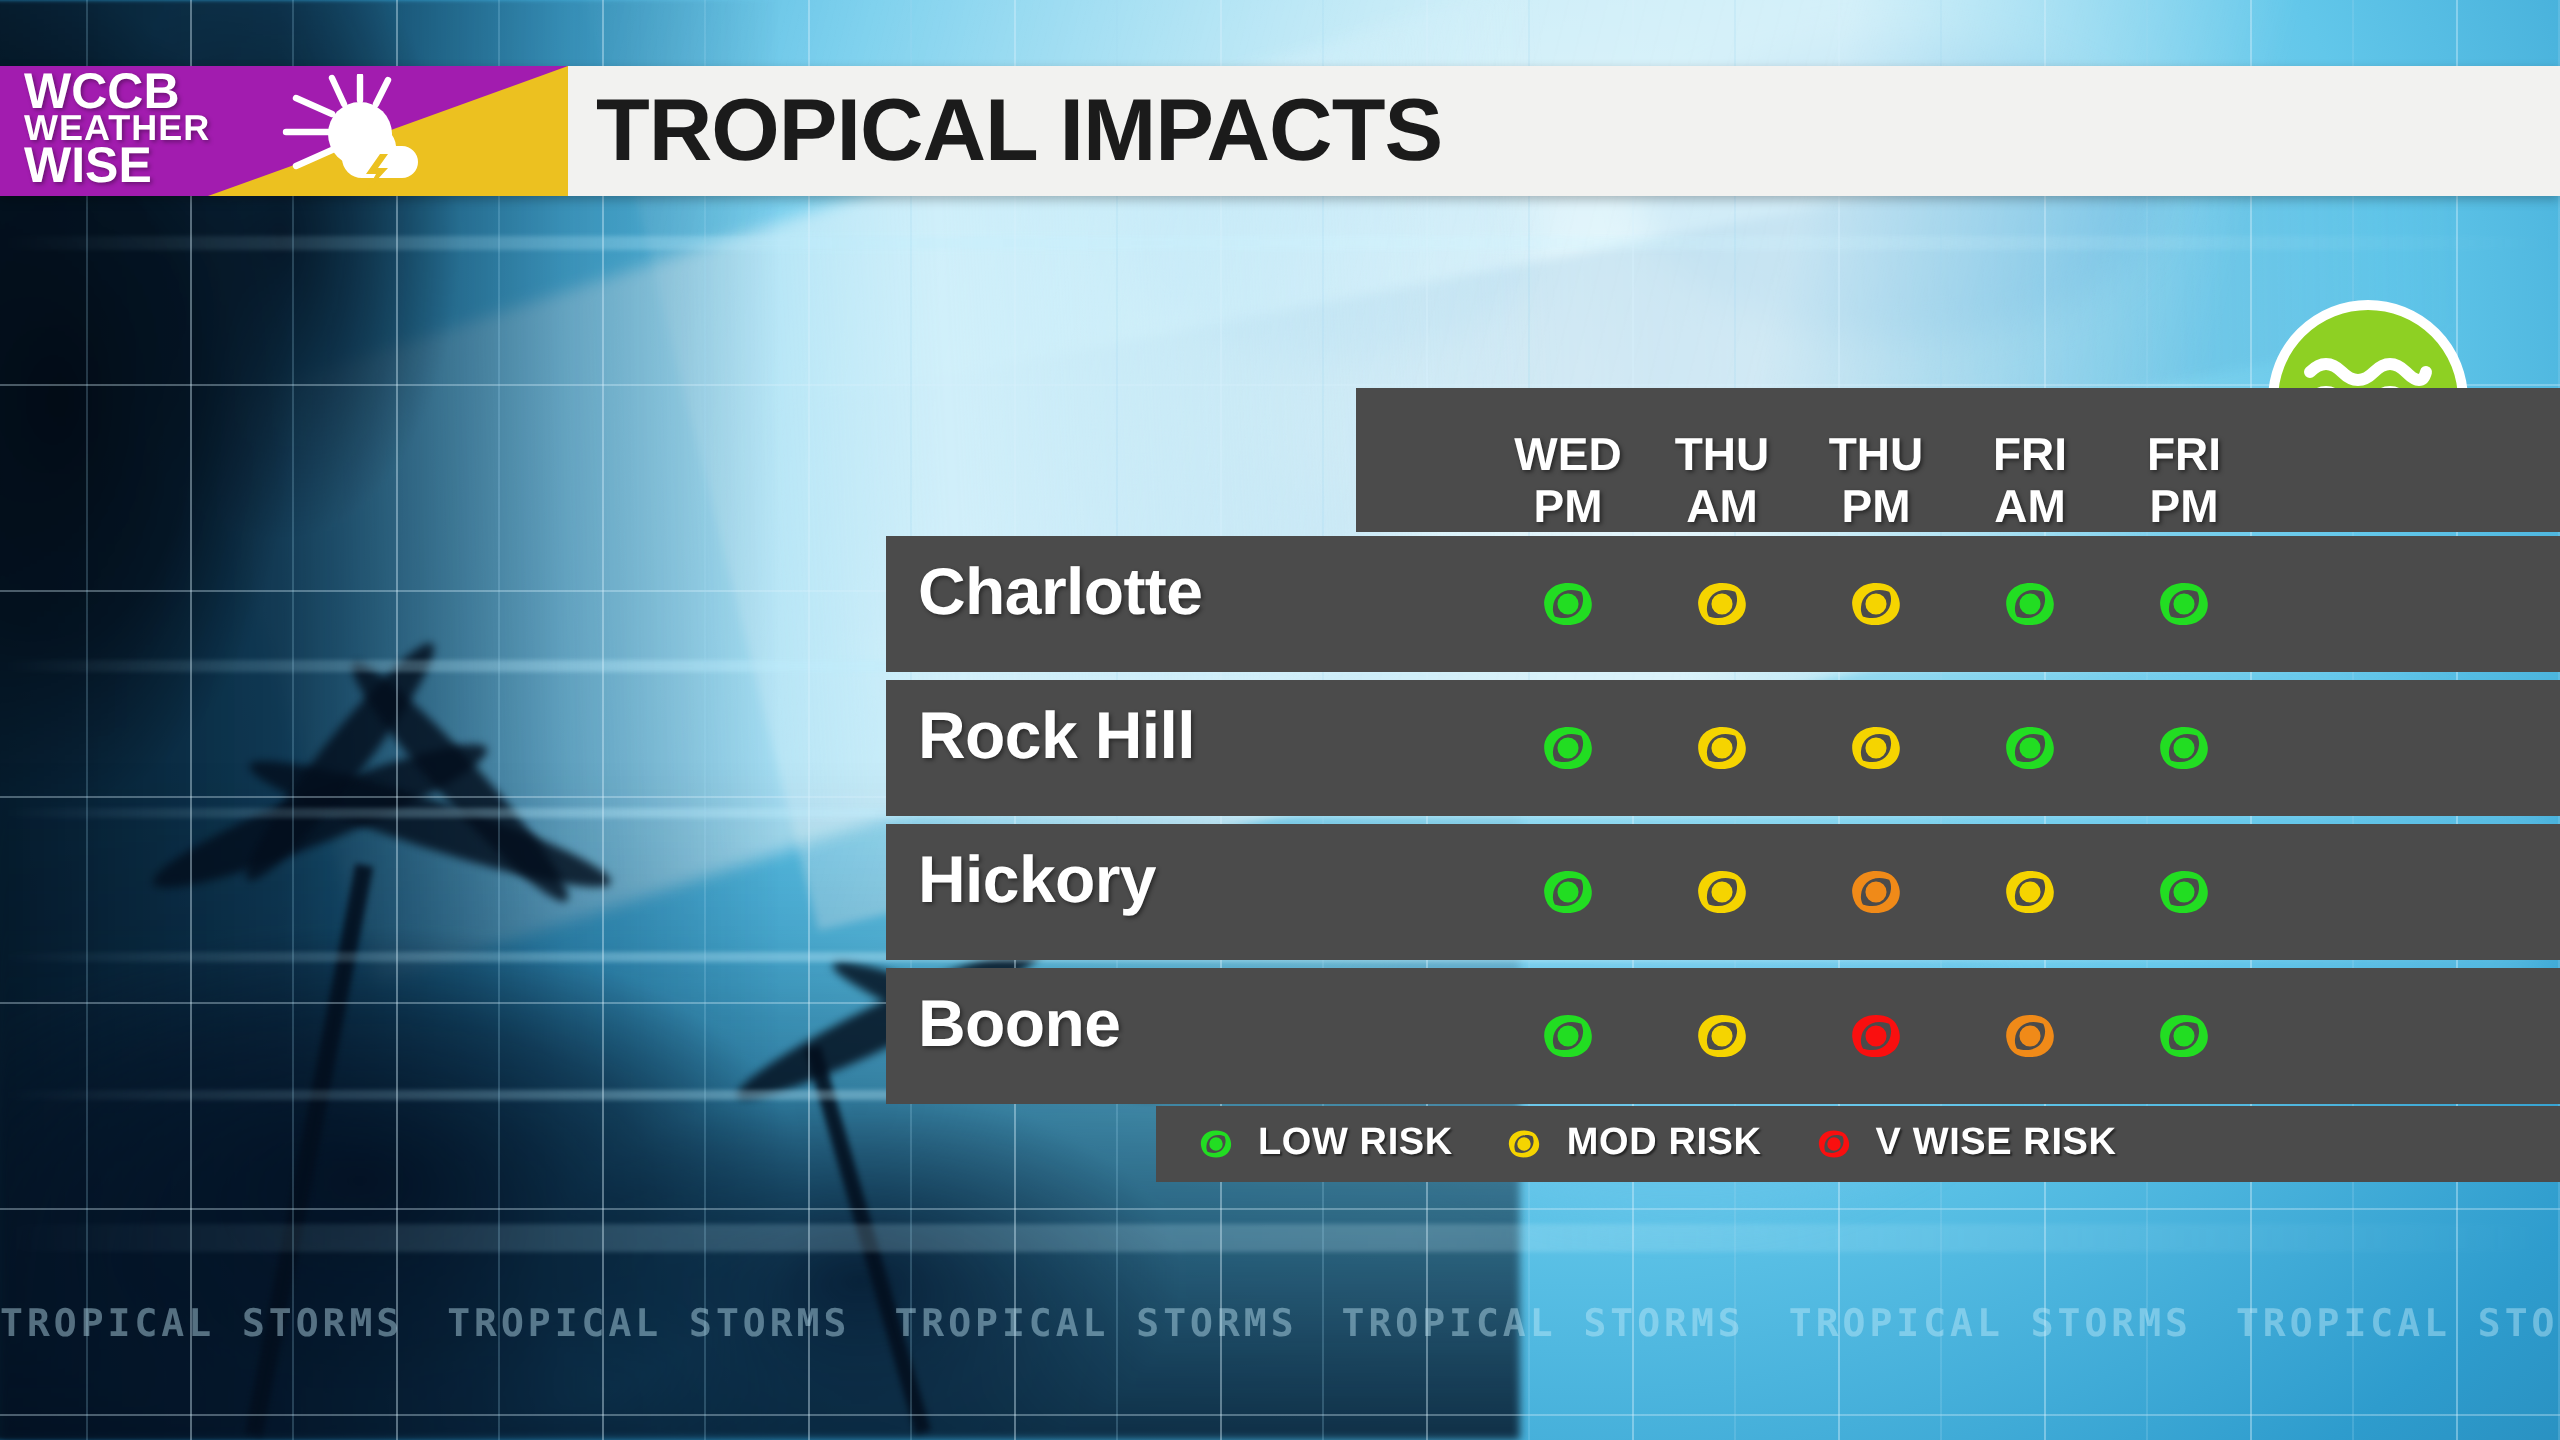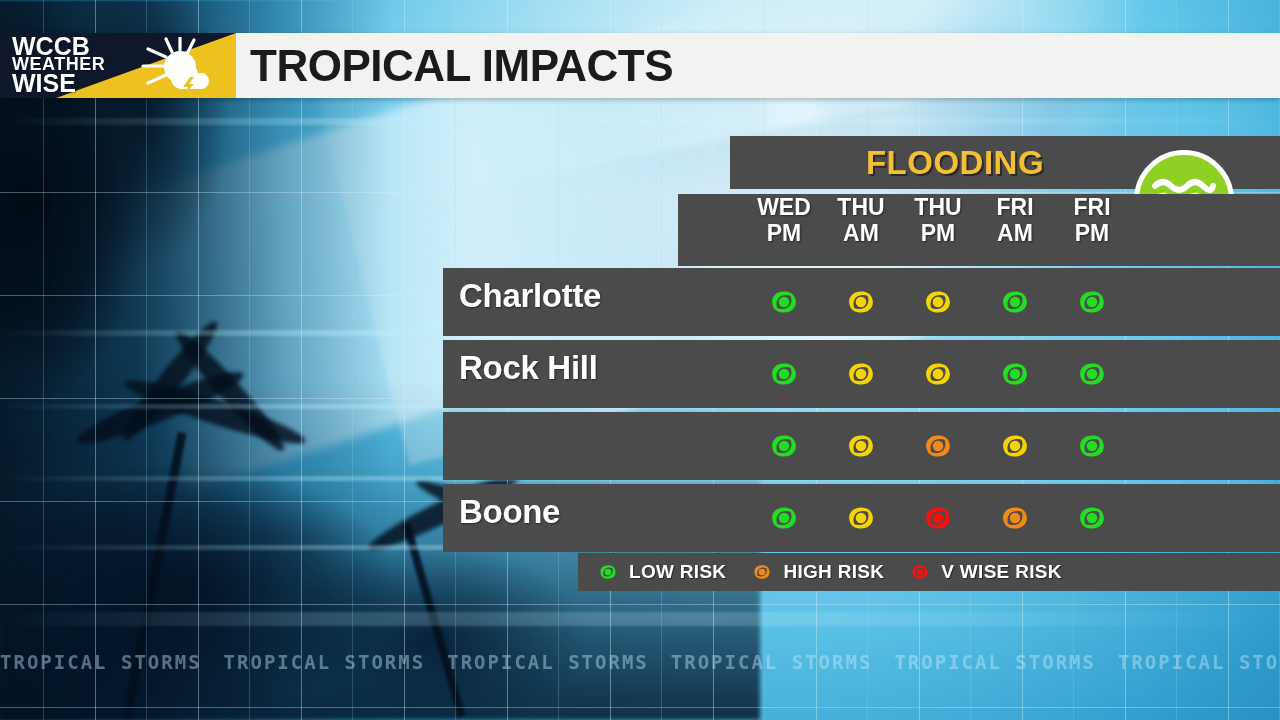--- a/index.html
+++ b/index.html
@@ -93,22 +93,22 @@
   .wm span{ padding-right:22px; }
 
   
   #titlebar{
     position:absolute; left:0; top:33px; width:1280px; height:65px;
     background:#f2f2f0;
     display:flex; align-items:stretch;
     box-shadow:0 2px 5px rgba(0,0,0,0.25);
   }
   .logo{
-    position:relative; width:236px; height:65px; overflow:hidden;
-    background:#0f172a;
+    position:relative; width:284px; height:65px; overflow:hidden;
+    background:#a21caf;
   }
   .logo-yellow{
     position:absolute; right:0; top:0; width:180px; height:65px;
     background:#ecc120;
     clip-path:polygon(100% 0, 100% 100%, 0 100%);
   }
   .logo-text{
     position:absolute; left:12px; top:3px; width:125px; height:59px;
     color:#ffffff; font-weight:900; font-style:normal;
     text-shadow:1px 1px 2px rgba(0,0,0,0.35);
@@ -135,21 +135,21 @@
     position:absolute; left:0; right:100px; top:0; bottom:0;
     display:flex; align-items:center; justify-content:center;
     font-size:33px; font-weight:900; color:#f3bf33;
     letter-spacing:0.5px;
     text-shadow:2px 2px 0px rgba(0,0,0,0.45);
   }
   #hdr-days{ left:678px; top:194px; width:602px; height:72px; }
 
   .daycell{
     position:absolute; top:0; height:72px; width:88px;
-    display:flex; flex-direction:column; align-items:center; justify-content:flex-start;
+    display:flex; flex-direction:column; align-items:center; justify-content:flex-end;
     color:#ffffff; font-weight:900; font-size:23px; line-height:26px;
     text-shadow:1px 1px 2px rgba(0,0,0,0.5);
   }
 
   .row{ position:absolute; left:443px; width:837px; height:68px; }
   .row .city{
     position:absolute; left:16px; top:0; height:56px;
     display:flex; align-items:center;
     color:#ffffff; font-size:33px; font-weight:700;
     text-shadow:1px 1px 2px rgba(0,0,0,0.45);
@@ -251,23 +251,20 @@
       <circle cx="52" cy="30" r="16" fill="#ffffff"></circle>
       <path d="M60 26 a11 11 0 0 1 10 10 h3 a8 8 0 0 1 0 16 h-20 a10 10 0 0 1 0 -20 a11 11 0 0 1 7 -6 z" fill="#ffffff"></path>
       <path d="M62 40 l-7 10 h5 l-5 9 l11 -12 h-5 l5 -7 z" fill="#ecc120"></path>
     </svg>
   </div>
   <div class="title-text">TROPICAL IMPACTS</div>
 </div>
 
 <div id="panelwrap">
 
-  <div class="bar" id="hdr-title">
-    <div class="flood">FLOODING</div>
-  </div>
 
   <div id="water-badge">
     <svg width="70" height="52" viewBox="0 0 70 52">
       <g stroke="#ffffff" stroke-width="6" fill="none" stroke-linecap="round">
         <path d="M6 12 q8 -8 16 0 t16 0 t16 0 t10 0"></path>
         <path d="M6 26 q8 -8 16 0 t16 0 t16 0 t10 0"></path>
         <path d="M6 40 q8 -8 16 0 t16 0 t16 0 t10 0"></path>
       </g>
     </svg>
   </div>
@@ -347,20 +344,21 @@
             <path fill="#22dd22" d="M62 50 a12 12 0 1 1 -24 0 a12 12 0 0 1 24 0 Z M50 26 C33 26 22 37 23 51 C24 64 33 72 44 73 C36 68 32 61 33 53 C34 42 42 34 54 34 C64 34 71 38 76 45 C74 32 64 26 50 26 Z M50 74 C67 74 78 63 77 49 C76 36 67 28 56 27 C64 32 68 39 67 47 C66 58 58 66 46 66 C36 66 29 62 24 55 C26 68 36 74 50 74 Z"></path>
           </svg>
         </div>
         <div class="cell" style="left: 605px;">
           <svg viewBox="0 0 100 100" class="hur">
             <path fill="#22dd22" d="M62 50 a12 12 0 1 1 -24 0 a12 12 0 0 1 24 0 Z M50 26 C33 26 22 37 23 51 C24 64 33 72 44 73 C36 68 32 61 33 53 C34 42 42 34 54 34 C64 34 71 38 76 45 C74 32 64 26 50 26 Z M50 74 C67 74 78 63 77 49 C76 36 67 28 56 27 C64 32 68 39 67 47 C66 58 58 66 46 66 C36 66 29 62 24 55 C26 68 36 74 50 74 Z"></path>
           </svg>
         </div>
       </div>
       <div class="row bar" style="top: 412px;">
+        <div class="city">Hickory</div>
         <div class="cell" style="left: 297px;">
           <svg viewBox="0 0 100 100" class="hur">
             <path fill="#22dd22" d="M62 50 a12 12 0 1 1 -24 0 a12 12 0 0 1 24 0 Z M50 26 C33 26 22 37 23 51 C24 64 33 72 44 73 C36 68 32 61 33 53 C34 42 42 34 54 34 C64 34 71 38 76 45 C74 32 64 26 50 26 Z M50 74 C67 74 78 63 77 49 C76 36 67 28 56 27 C64 32 68 39 67 47 C66 58 58 66 46 66 C36 66 29 62 24 55 C26 68 36 74 50 74 Z"></path>
           </svg>
         </div>
         <div class="cell" style="left: 374px;">
           <svg viewBox="0 0 100 100" class="hur">
             <path fill="#f5d400" d="M62 50 a12 12 0 1 1 -24 0 a12 12 0 0 1 24 0 Z M50 26 C33 26 22 37 23 51 C24 64 33 72 44 73 C36 68 32 61 33 53 C34 42 42 34 54 34 C64 34 71 38 76 45 C74 32 64 26 50 26 Z M50 74 C67 74 78 63 77 49 C76 36 67 28 56 27 C64 32 68 39 67 47 C66 58 58 66 46 66 C36 66 29 62 24 55 C26 68 36 74 50 74 Z"></path>
           </svg>
         </div>
@@ -412,23 +410,23 @@
 
   <div id="legend">
       <div class="legitem">
         <svg viewBox="0 0 100 100" class="hur">
           <path fill="#22dd22" d="M62 50 a12 12 0 1 1 -24 0 a12 12 0 0 1 24 0 Z M50 26 C33 26 22 37 23 51 C24 64 33 72 44 73 C36 68 32 61 33 53 C34 42 42 34 54 34 C64 34 71 38 76 45 C74 32 64 26 50 26 Z M50 74 C67 74 78 63 77 49 C76 36 67 28 56 27 C64 32 68 39 67 47 C66 58 58 66 46 66 C36 66 29 62 24 55 C26 68 36 74 50 74 Z"></path>
         </svg>
         <span class="lab">LOW RISK</span>
       </div>
       <div class="legitem">
         <svg viewBox="0 0 100 100" class="hur">
-          <path fill="#f08a18" d="M62 50 a12 12 0 1 1 -24 0 a12 12 0 0 1 24 0 Z M50 26 C33 26 22 37 23 51 C24 64 33 72 44 73 C36 68 32 61 33 53 C34 42 42 34 54 34 C64 34 71 38 76 45 C74 32 64 26 50 26 Z M50 74 C67 74 78 63 77 49 C76 36 67 28 56 27 C64 32 68 39 67 47 C66 58 58 66 46 66 C36 66 29 62 24 55 C26 68 36 74 50 74 Z"></path>
+          <path fill="#f5d400" d="M62 50 a12 12 0 1 1 -24 0 a12 12 0 0 1 24 0 Z M50 26 C33 26 22 37 23 51 C24 64 33 72 44 73 C36 68 32 61 33 53 C34 42 42 34 54 34 C64 34 71 38 76 45 C74 32 64 26 50 26 Z M50 74 C67 74 78 63 77 49 C76 36 67 28 56 27 C64 32 68 39 67 47 C66 58 58 66 46 66 C36 66 29 62 24 55 C26 68 36 74 50 74 Z"></path>
         </svg>
-        <span class="lab">HIGH RISK</span>
+        <span class="lab">MOD RISK</span>
       </div>
       <div class="legitem">
         <svg viewBox="0 0 100 100" class="hur">
           <path fill="#fa0f0f" d="M62 50 a12 12 0 1 1 -24 0 a12 12 0 0 1 24 0 Z M50 26 C33 26 22 37 23 51 C24 64 33 72 44 73 C36 68 32 61 33 53 C34 42 42 34 54 34 C64 34 71 38 76 45 C74 32 64 26 50 26 Z M50 74 C67 74 78 63 77 49 C76 36 67 28 56 27 C64 32 68 39 67 47 C66 58 58 66 46 66 C36 66 29 62 24 55 C26 68 36 74 50 74 Z"></path>
         </svg>
         <span class="lab">V WISE RISK</span>
       </div>
     </div>
 </div>
 

